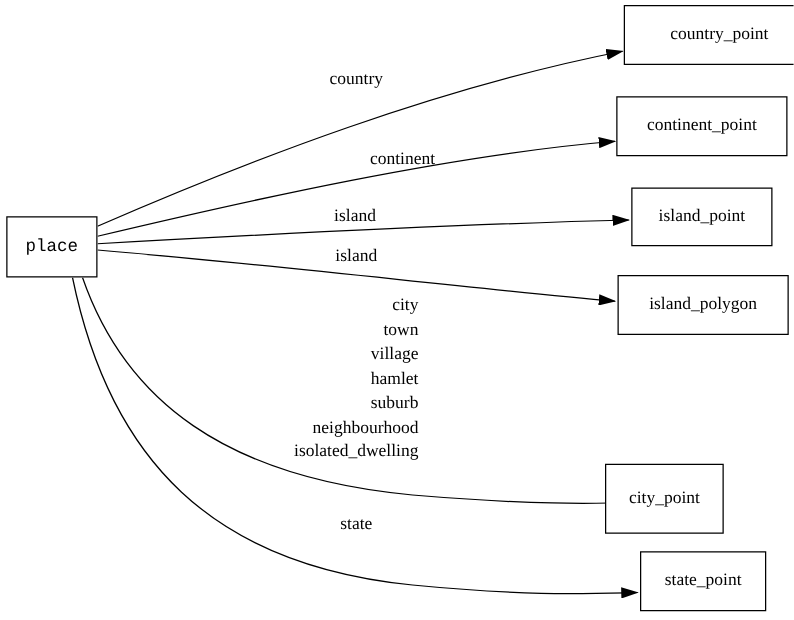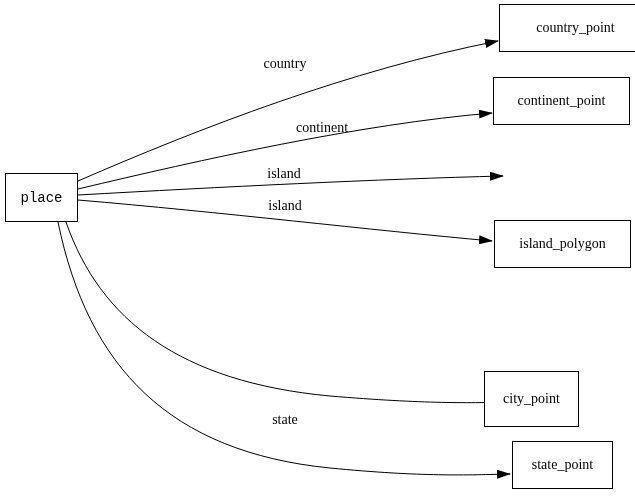--- a/index.html
+++ b/index.html
@@ -67,31 +67,39 @@
 
     <path d="M 58 222 C 88 368, 170 452, 330 468 C 422 477, 468 475, 510 474" fill="none" stroke="#000000" stroke-width="1" marker-end="url(#arrow)"></path>
   </svg>
 
   <div class="node" style="left:5px;   top:173px; width:73px;  height:49px;font-family:Liberation Mono, monospace;">place</div>
 
   <div class="node" style="left:499px; top:4px;   width:153px; height:48px;">country_point</div>
 
   <div class="node" style="left:493px; top:77px;  width:137px; height:48px;">continent_point</div>
 
+  <div class="node" style="left:505px; top:150px; width:113px; height:47px;">island_point</div>
 
   <div class="node" style="left:494px; top:220px; width:137px; height:48px;">island_polygon</div>
 
   <div class="node" style="left:484px; top:371px; width:95px;  height:56px;">city_point</div>
 
   <div class="node" style="left:512px; top:441px; width:101px; height:48px;">state_point</div>
 
   <div class="edge-label" style="left:285px; top:54px;">country</div>
 
   <div class="edge-label" style="left:286px; top:118px;margin-left:36px;">continent</div>
 
   <div class="edge-label" style="left:284px; top:164px;">island</div>
 
   <div class="edge-label" style="left:285px; top:196px;">island</div>
 
+  <div class="edge-label" style="left:285px; top:235px;">city
+town
+village
+hamlet
+suburb
+neighbourhood
+isolated_dwelling</div>
 
   <div class="edge-label" style="left:285px; top:410px;">state</div>
 
 </div>
 
 </body></html>

